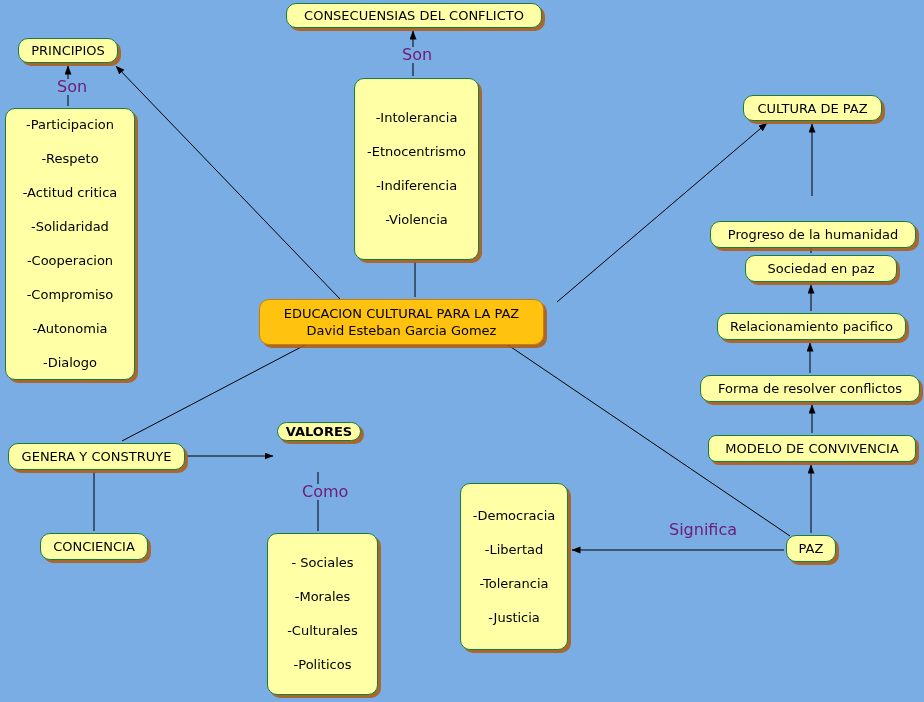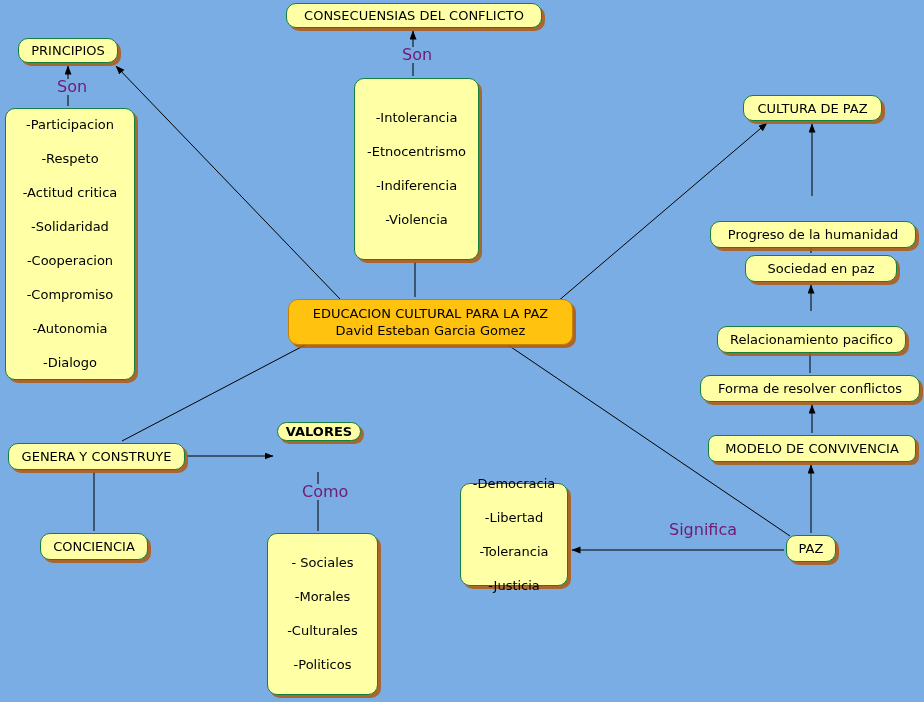--- a/index.html
+++ b/index.html
@@ -87,53 +87,53 @@
     <div class="li">-Dialogo</div>
   </div>
 
   <div class="node list" style="left:354px;top:78px;width:125px;height:182px;">
     <div class="li">-Intolerancia</div>
     <div class="li">-Etnocentrismo</div>
     <div class="li">-Indiferencia</div>
     <div class="li">-Violencia</div>
   </div>
 
-  <div class="node center" style="left:288px;top:299px;width:285px;height:46px;">
+  <div class="node center" style="left:259px;top:299px;width:285px;height:46px;">
     <div>EDUCACION CULTURAL PARA LA PAZ</div>
     <div>David Esteban Garcia Gomez</div>
   </div>
 
   <div class="node" style="left:743px;top:95px;width:139px;height:26px;">CULTURA DE PAZ</div>
 
   <div class="node" style="left:710px;top:196px;width:206px;height:27px;margin-top:25px;">Progreso de la humanidad</div>
 
   <div class="node" style="left:745px;top:255px;width:152px;height:27px;">Sociedad en paz</div>
 
-  <div class="node" style="left:717px;top:313px;width:189px;height:27px;margin-top:13px;">Relacionamiento pacifico</div>
+  <div class="node" style="left:717px;top:313px;width:189px;height:27px;">Relacionamiento pacifico</div>
 
   <div class="node" style="left:700px;top:375px;width:220px;height:27px;">Forma de resolver conflictos</div>
 
   <div class="node" style="left:708px;top:435px;width:208px;height:27px;border-radius:8px;">MODELO DE CONVIVENCIA</div>
 
   <div class="node" style="left:786px;top:535px;width:50px;height:27px;">PAZ</div>
 
   <div class="node" style="left:8px;top:443px;width:177px;height:27px;">GENERA Y CONSTRUYE</div>
 
   <div class="node" style="left:40px;top:533px;width:108px;height:27px;">CONCIENCIA</div>
 
   <div class="node" style="left:277px;top:422px;width:84px;height:19px;font-weight:bold;">VALORES</div>
 
   <div class="node list" style="left:267px;top:533px;width:111px;height:162px;">
     <div class="li">- Sociales</div>
     <div class="li">-Morales</div>
     <div class="li">-Culturales</div>
     <div class="li">-Politicos</div>
   </div>
 
-  <div class="node list" style="left:460px;top:483px;width:108px;height:103px;align-items:center;">
+  <div class="node list" style="left:460px;top:483px;width:108px;height:167px;align-items:center;">
     <div class="li">-Democracia</div>
     <div class="li">-Libertad</div>
     <div class="li">-Tolerancia</div>
     <div class="li">-Justicia</div>
   </div>
 
   <div class="link-label" style="left:54px;top:79px;">Son</div>
   <div class="link-label" style="left:399px;top:47px;">Son</div>
   <div class="link-label" style="left:299px;top:484px;">Como</div>
   <div class="link-label" style="left:666px;top:522px;">Significa</div>

